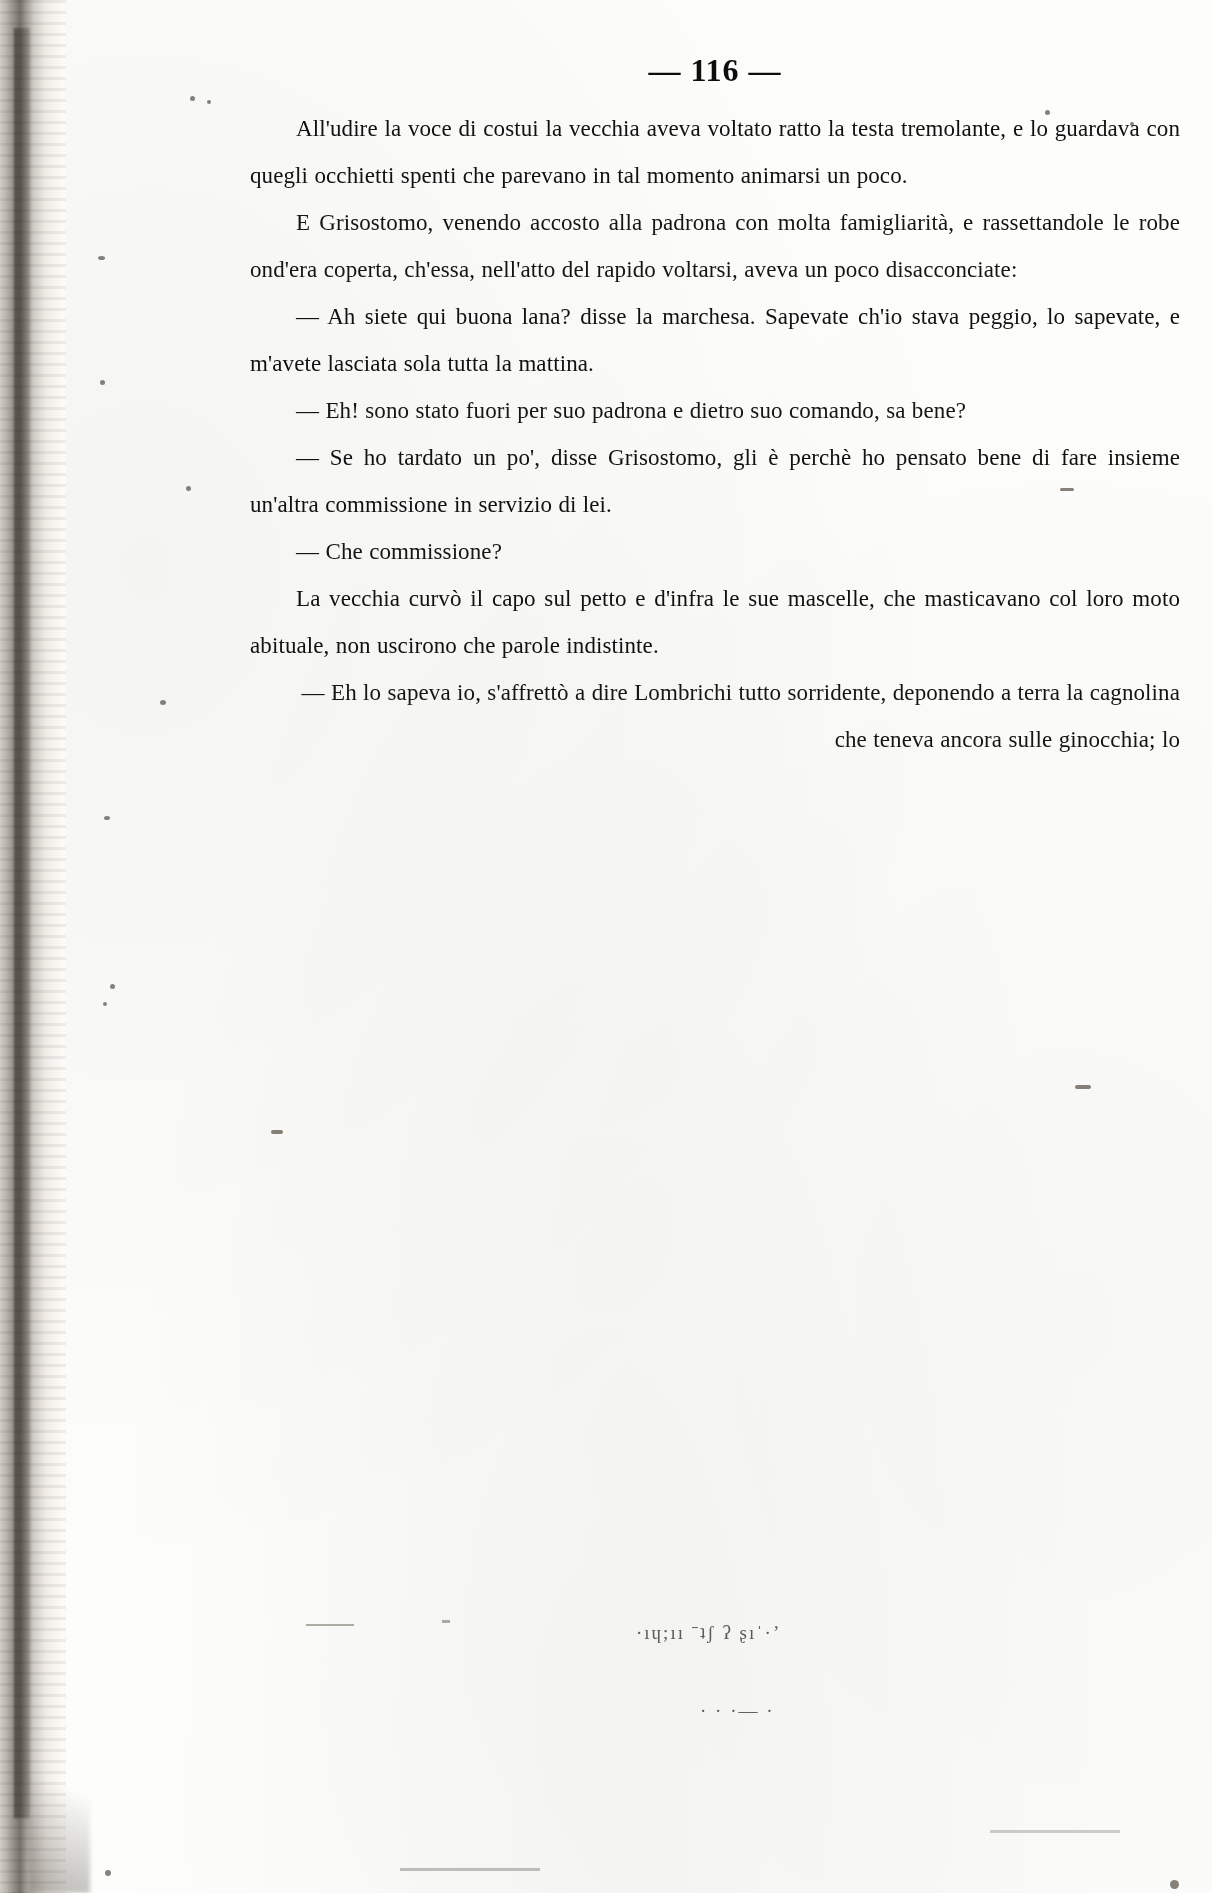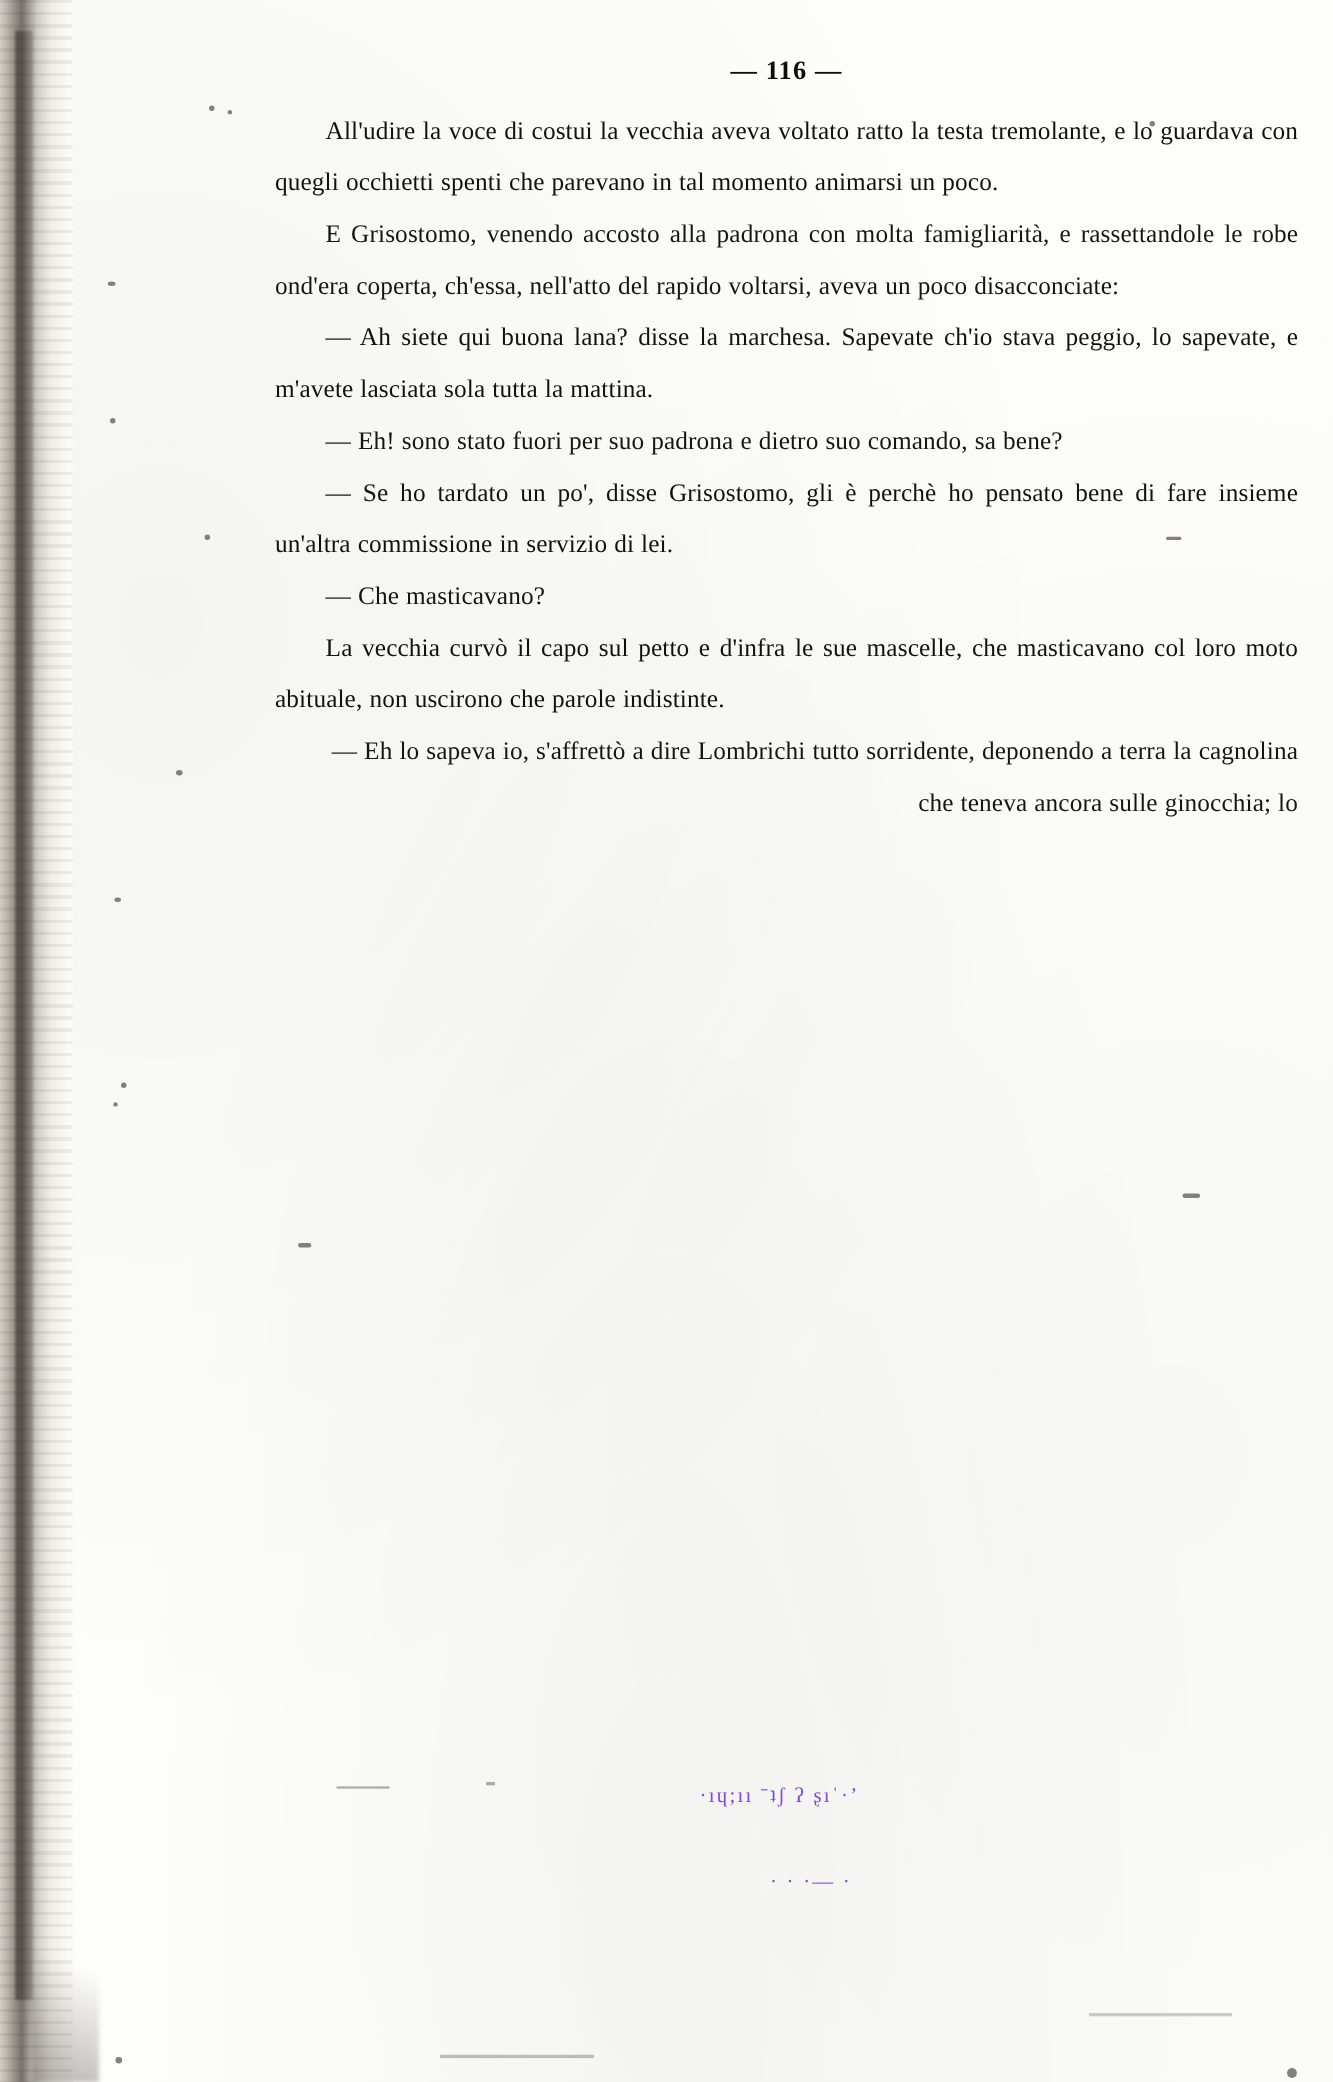--- a/index.html
+++ b/index.html
@@ -91,21 +91,21 @@
   
   .page {
     position: absolute;
     left: 250px;
     top: 52px;
     width: 930px;
   }
 
   .folio {
     text-align: center;
-    font-size: 24px;
+    font-size: 32px;
     font-weight: 700;
     letter-spacing: 1px;
     margin: 0 0 16px 0;
     font-family: "Liberation Serif", serif;
   }
 
   .body-text p {
     margin: 0;
     font-size: 23px;
     line-height: 47px;
@@ -126,21 +126,21 @@
 
   
   .speck {
     position: absolute;
     background: #5d574e;
     border-radius: 50%;
     opacity: 0.75;
   }
   .smudge {
     position: absolute;
-    color: #6d28d9;
+    color: #404040;
     font-size: 19px;
     font-family: "Liberation Serif", serif;
     letter-spacing: 2px;
     opacity: 0.85;
     white-space: nowrap;
   }
   .hairline {
     position: absolute;
     background: #7b766d;
     opacity: 0.6;
@@ -176,21 +176,21 @@
   <div class="page">
 
     <div class="folio">— 116 —</div>
 
     <div class="body-text">
       <p>All'udire la voce di costui la vecchia aveva voltato ratto la testa tremolante, e lo guardava con quegli occhietti spenti che parevano in tal momento animarsi un poco.</p>
       <p>E Grisostomo, venendo accosto alla padrona con molta famigliarità, e rassettandole le robe ond'era coperta, ch'essa, nell'atto del rapido voltarsi, aveva un poco disacconciate:</p>
       <p>— Ah siete qui buona lana? disse la marchesa. Sapevate ch'io stava peggio, lo sapevate, e m'avete lasciata sola tutta la mattina.</p>
       <p>— Eh! sono stato fuori per suo padrona e dietro suo comando, sa bene?</p>
       <p>— Se ho tardato un po', disse Grisostomo, gli è perchè ho pensato bene di fare insieme un'altra commissione in servizio di lei.</p>
-      <p>— Che masticavano?</p>
+      <p>— Che commissione?</p>
       <p>La vecchia curvò il capo sul petto e d'infra le sue mascelle, che masticavano col loro moto abituale, non uscirono che parole indistinte.</p>
       <p>— Eh lo sapeva io, s'affrettò a dire Lombrichi tutto sorridente, deponendo a terra la cagnolina che teneva ancora sulle ginocchia; lo</p>
     </div>
 
   </div>
 
   <div class="smudge" style="left:636px; top:1622px;">·ıɥ;ıı ˉʇʃ ʔ  ʂıˈ·ʼ</div>
   <div class="smudge" style="left:700px; top:1700px;">· · ·— ·</div>
 
   <div class="hairline" style="left:306px; top:1624px; width:48px; height:2px;"></div>

